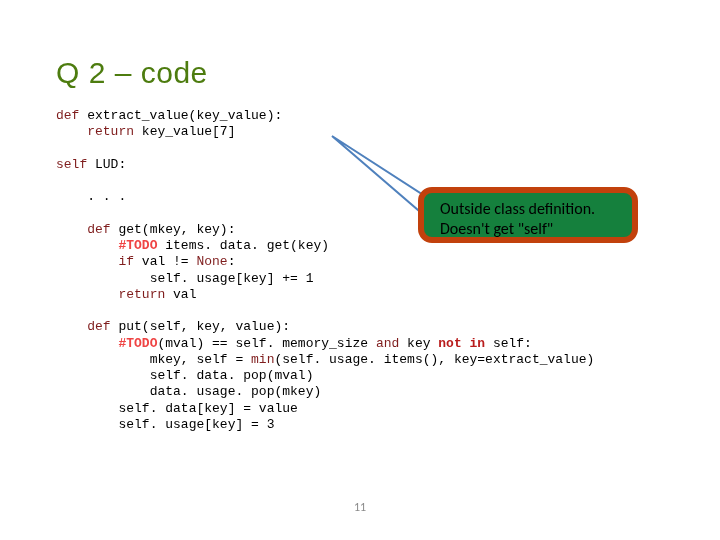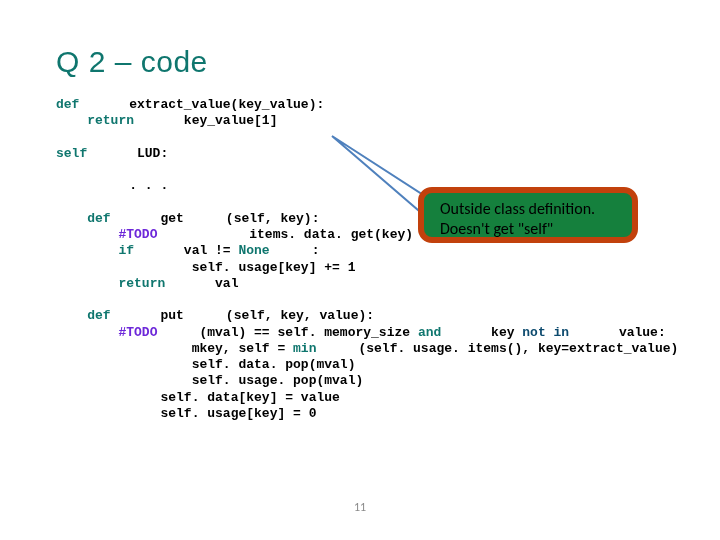--- a/index.html
+++ b/index.html
@@ -15,37 +15,37 @@
   .slide {
     position: relative;
     width: 720px;
     height: 540px;
     box-sizing: border-box;
     padding-top: 40px;
   }
   .title {
     font-family: "Calibri Light", "Segoe UI", Arial, sans-serif;
     font-size: 30px;
-    color: #0f766e;
-    margin: 5px 0 18px 56px;
+    color: #4d7c0f;
+    margin: 16px 0 18px 56px;
     font-weight: 400;
     letter-spacing: 0.5px;
   }
   .code {
     font-family: "Courier New", monospace;
     font-size: 13px;
     line-height: 1.25;
     white-space: pre;
     margin-left: 56px;
     color: #000;
   }
-  .kw   { color: #0f766e; font-weight: bold; }
-  .plain{ color: #000; font-weight: bold; margin-left: 42px; }
-  .sp   { color: #0c4a6e; font-weight: bold; } 
-  .rd   { color: #6d28d9; font-weight: bold; }
+  .kw   { color: #7f1d1d; font-weight: normal; }
+  .plain{ color: #000; font-weight: normal; }
+  .sp   { color: #b91c1c; font-weight: bold; } 
+  .rd   { color: #ef4444; font-weight: bold; }
   .callout {
     position: absolute;
     left: 418px;
     top: 187px;
     width: 220px;
     height: 56px;
     border: 6px solid #c2410c;
     border-radius: 14px;
     background: #15803d;
     box-sizing: border-box;
@@ -82,34 +82,34 @@
   <svg class="tail-svg" width="120" height="120">
     <path d="M 10 8 L 112 74 L 96 82 Z" fill="#fff" stroke="#4f81bd" stroke-width="2"></path>
   </svg>
 
   <div class="callout">
     <div>Outside class definition.</div>
     <div>Doesn't get "self"</div>
   </div>
 
   <div class="code"><span class="kw">def</span><span class="plain"> extract_value(key_value):</span>
-    <span class="kw">return</span><span class="plain"> key_value[1]</span>
+    <span class="kw">return</span><span class="plain"> key_value[7]</span>
 
 <span class="kw">self</span><span class="plain"> LUD:</span>
 
     <span class="plain">. . .</span>
 
-    <span class="kw">def</span><span class="plain"> get</span><span class="plain">(self, key):</span>
+    <span class="kw">def</span><span class="plain"> get</span><span class="plain">(mkey, key):</span>
         <span class="rd">#TODO</span><span class="plain"> </span><span class="plain">items. data. get(key)</span>
         <span class="kw">if</span><span class="plain"> val != </span><span class="kw">None</span><span class="plain">:</span>
             <span class="plain">self. usage[key] += 1</span>
         <span class="kw">return</span><span class="plain"> val</span>
 
     <span class="kw">def</span><span class="plain"> put</span><span class="plain">(self, key, value):</span>
-        <span class="rd">#TODO</span><span class="plain">(mval) == self. memory_size </span><span class="kw">and</span><span class="plain"> key </span><span class="sp">not in</span><span class="plain"> value:</span>
+        <span class="rd">#TODO</span><span class="plain">(mval) == self. memory_size </span><span class="kw">and</span><span class="plain"> key </span><span class="sp">not in</span><span class="plain"> self:</span>
             <span class="plain">mkey, self = </span><span class="kw">min</span><span class="plain">(self. usage. items(), key=extract_value)</span>
             <span class="plain">self. data. pop(mval)</span>
-            <span class="plain">self. usage. pop(mval)</span>
+            <span class="plain">data. usage. pop(mkey)</span>
         <span class="plain">self. data[key] = value</span>
-        <span class="plain">self. usage[key] = 0</span></div>
+        <span class="plain">self. usage[key] = 3</span></div>
 
   <div class="page-num">11</div>
 </div>
 
 </body></html>

